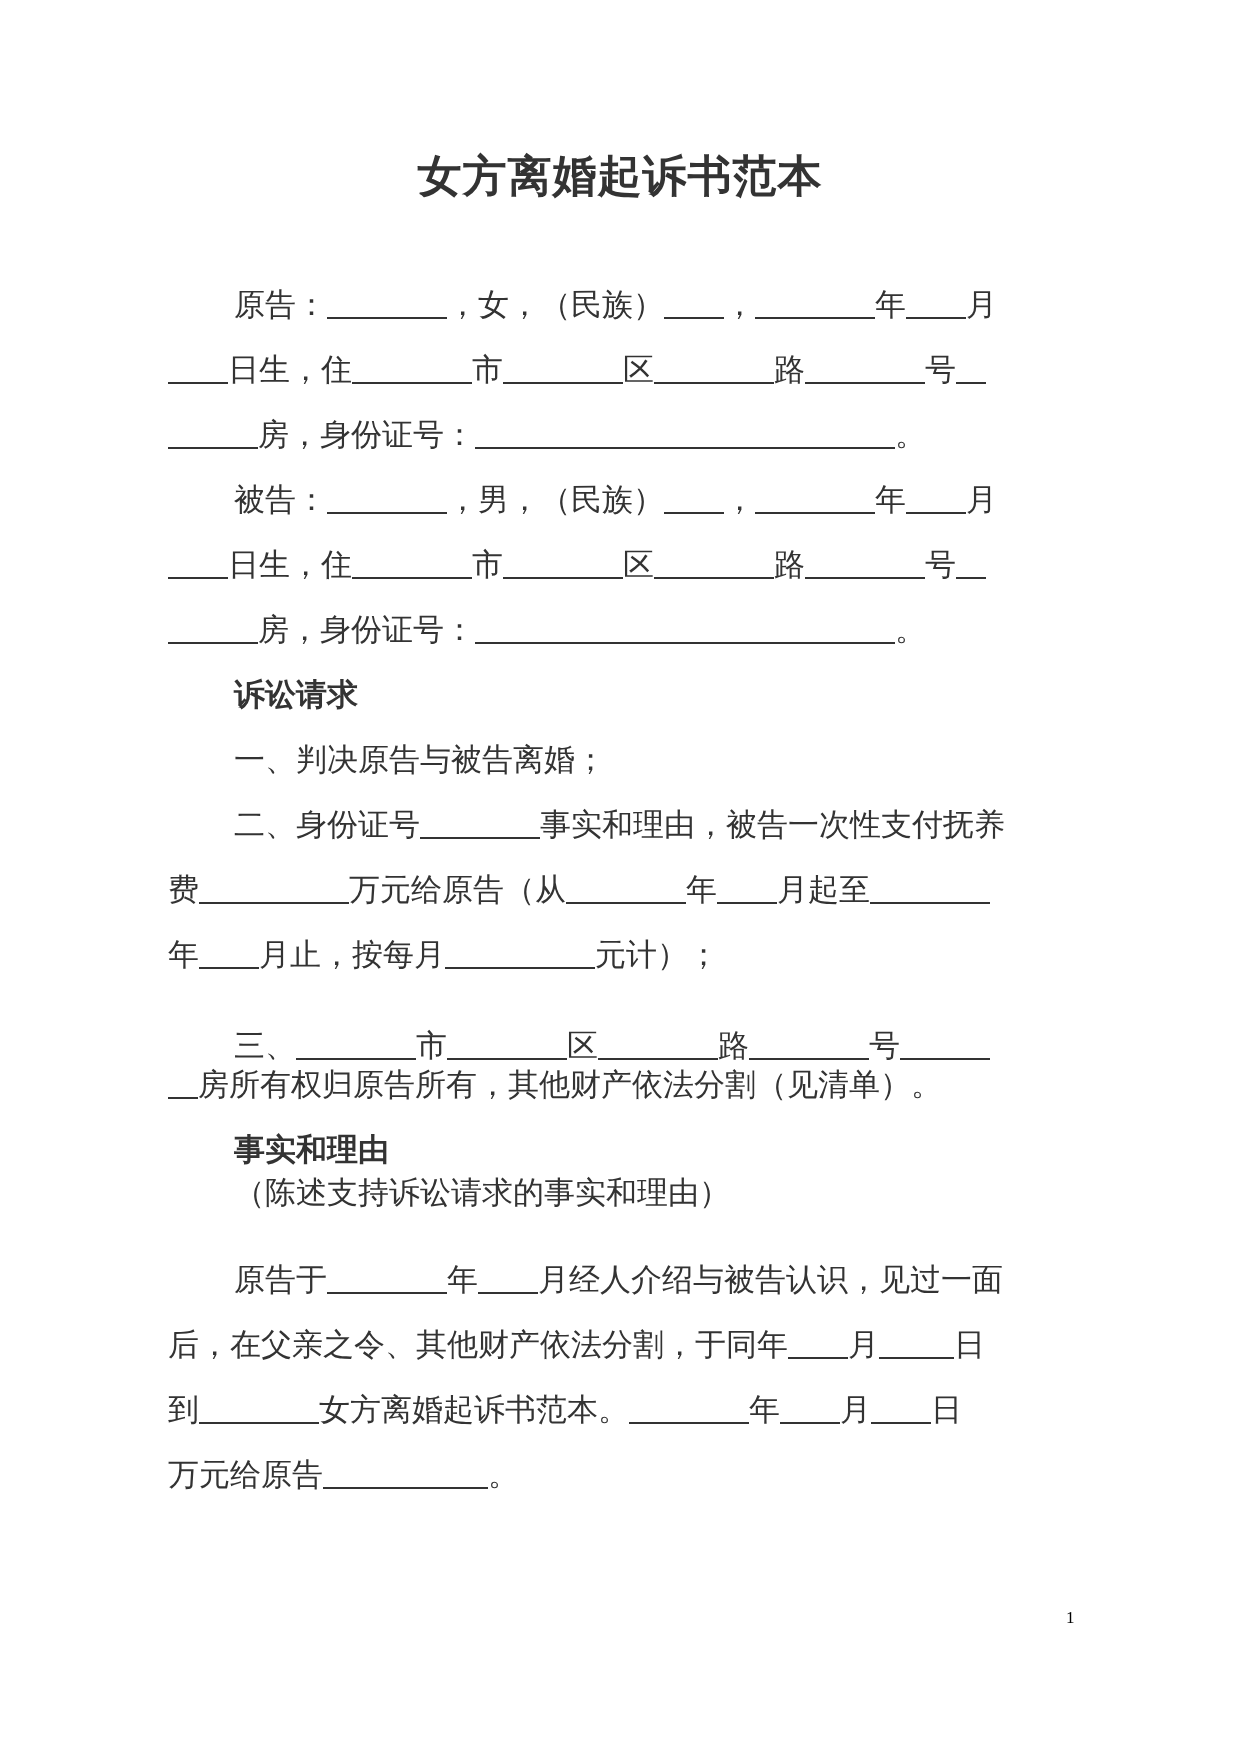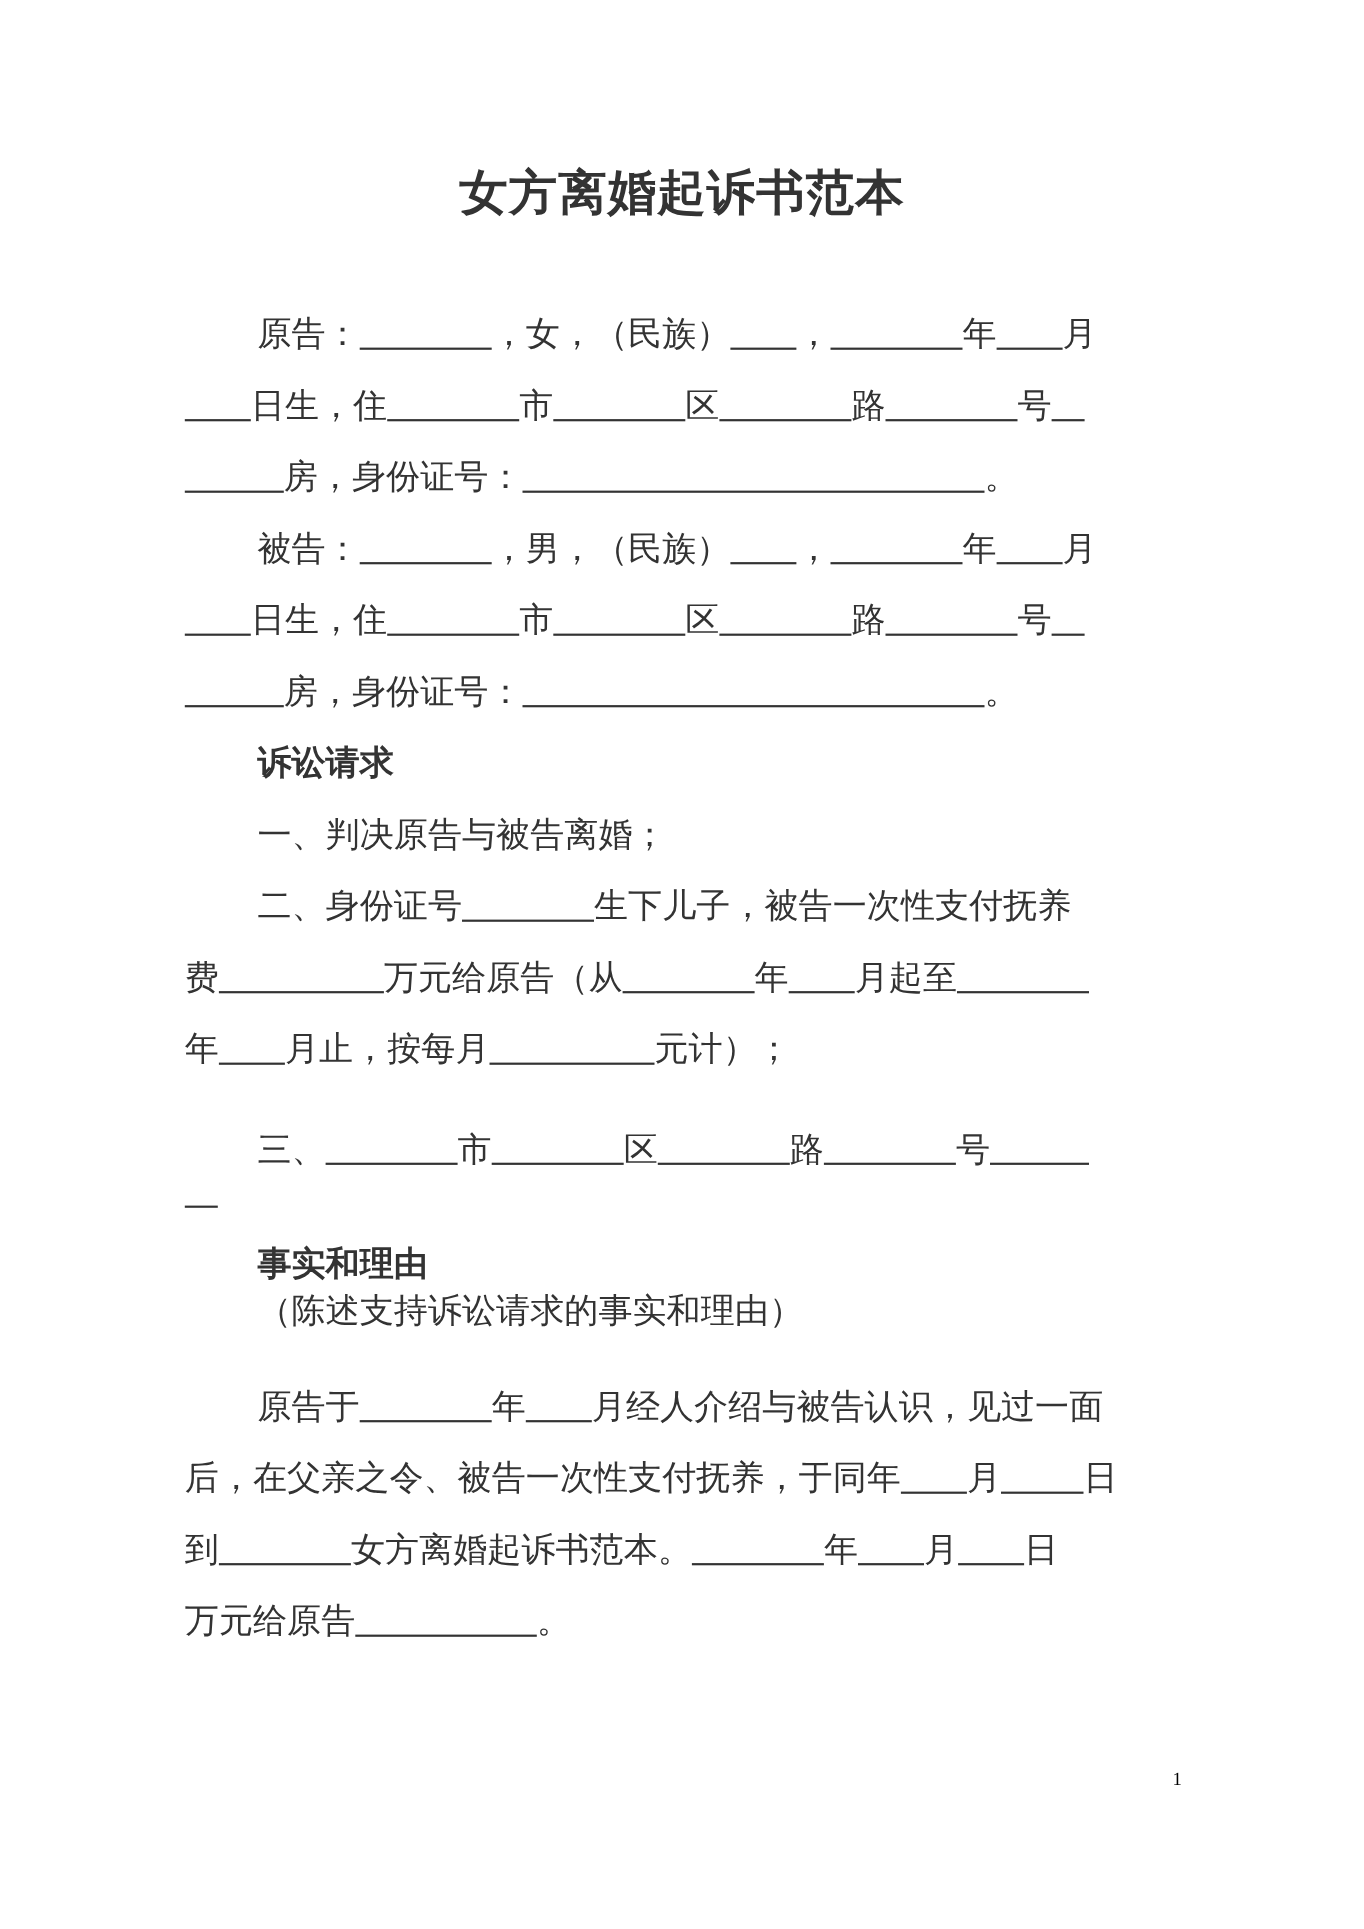--- a/index.html
+++ b/index.html
@@ -37,42 +37,42 @@
 <div class="line" style="top:532px">
   <span class="blank" style="width:60px"></span><span>日生，住</span><span class="blank" style="width:120px"></span><span>市</span><span class="blank" style="width:120px"></span><span>区</span><span class="blank" style="width:120px"></span><span>路</span><span class="blank" style="width:120px"></span><span>号</span><span class="blank" style="width:30px"></span>
 </div>
 <div class="line" style="top:597px">
   <span class="blank" style="width:90px"></span><span>房，身份证号：</span><span class="blank" style="width:420px"></span><span>。</span>
 </div>
 
 <div class="line indent heading" style="top:662px">诉讼请求</div>
 <div class="line indent" style="top:727px">一、判决原告与被告离婚；</div>
 <div class="line indent" style="top:792px">
-  <span>二、身份证号</span><span class="blank" style="width:120px"></span><span>生下儿子，被告一次性支付抚养</span>
+  <span>二、身份证号</span><span class="blank" style="width:120px"></span><span>事实和理由，被告一次性支付抚养</span>
 </div>
 <div class="line" style="top:857px">
   <span>费</span><span class="blank" style="width:150px"></span><span>万元给原告（从</span><span class="blank" style="width:120px"></span><span>年</span><span class="blank" style="width:60px"></span><span>月起至</span><span class="blank" style="width:120px"></span>
 </div>
 <div class="line" style="top:922px">
   <span>年</span><span class="blank" style="width:60px"></span><span>月止，按每月</span><span class="blank" style="width:150px"></span><span>元计）；</span>
 </div>
 <div class="line indent" style="top:1013px">
   <span>三、</span><span class="blank" style="width:120px"></span><span>市</span><span class="blank" style="width:120px"></span><span>区</span><span class="blank" style="width:120px"></span><span>路</span><span class="blank" style="width:120px"></span><span>号</span><span class="blank" style="width:90px"></span>
 </div>
 <div class="line" style="top:1052px">
-  <span class="blank" style="width:30px"></span>
+  <span class="blank" style="width:30px"></span><span>房所有权归原告所有，其他财产依法分割（见清单）。</span>
 </div>
 
 <div class="line indent heading" style="top:1117px">事实和理由</div>
 <div class="line indent" style="top:1160px">（陈述支持诉讼请求的事实和理由）</div>
 <div class="line indent" style="top:1247px">
   <span>原告于</span><span class="blank" style="width:120px"></span><span>年</span><span class="blank" style="width:60px"></span><span>月经人介绍与被告认识，见过一面</span>
 </div>
 <div class="line" style="top:1312px">
-  <span>后，在父亲之令、被告一次性支付抚养，于同年</span><span class="blank" style="width:60px"></span><span>月</span><span class="blank" style="width:75px"></span><span>日</span>
+  <span>后，在父亲之令、其他财产依法分割，于同年</span><span class="blank" style="width:60px"></span><span>月</span><span class="blank" style="width:75px"></span><span>日</span>
 </div>
 <div class="line" style="top:1377px">
   <span>到</span><span class="blank" style="width:120px"></span><span>女方离婚起诉书范本。</span><span class="blank" style="width:120px"></span><span>年</span><span class="blank" style="width:60px"></span><span>月</span><span class="blank" style="width:60px"></span><span>日</span>
 </div>
 <div class="line" style="top:1442px">
   <span>万元给原告</span><span class="blank" style="width:165px"></span><span>。</span>
 </div>
 
 <div class="pnum">1</div>
 

